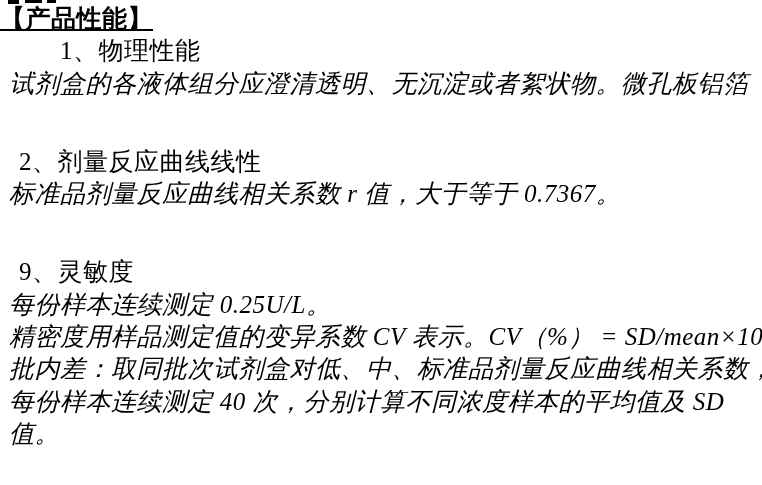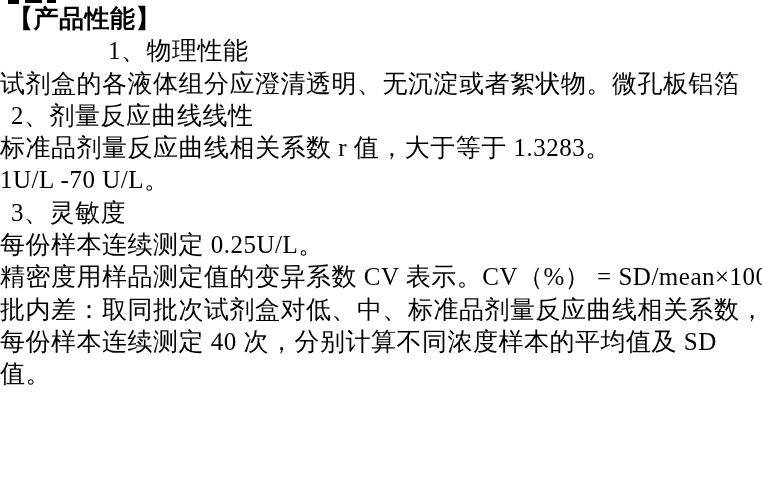--- a/index.html
+++ b/index.html
@@ -20,31 +20,33 @@
     box-sizing: border-box;
     padding-top: 3px;
   }
   .line {
     white-space: nowrap;
     height: 32.3px;
     letter-spacing: 0.5px;
   }
   .title-line {
     font-weight: 700;
-    padding-left: 8px;
+    padding-left: 0;
+    text-decoration: underline;
   }
   .heading-indent {
     padding-left: 60px;
-    margin-left: 48px;
   }
   .heading-num {
-    padding-left: 11px;
+    padding-left: 19px;
+    margin-top: 46px;
   }
   .body-line {
-    padding-left: 0;
+    padding-left: 9px;
+    font-style: italic;
   }
   
   .artifact {
     position: absolute;
     top: 0;
     height: 3px;
     background: #000000;
   }
   .artifact.a1 { left: 8px;  width: 11px; height: 4px; }
   .artifact.a2 { left: 25px; width: 17px; }
@@ -58,25 +60,24 @@
   <div class="artifact a1"></div>
   <div class="artifact a2"></div>
   <div class="artifact a3"></div>
 
   <div class="line title-line">【产品性能】</div>
 
   <div class="line heading-indent">1、物理性能</div>
   <div class="line body-line">试剂盒的各液体组分应澄清透明、无沉淀或者絮状物。微孔板铝箔</div>
 
   <div class="line heading-num">2、剂量反应曲线线性</div>
-  <div class="line body-line">标准品剂量反应曲线相关系数 r 值，大于等于 1.3283。</div>
+  <div class="line body-line">标准品剂量反应曲线相关系数 r 值，大于等于 0.7367。</div>
 
-  <div class="line body-line">1U/L -70 U/L。</div>
 
-  <div class="line heading-num">3、灵敏度</div>
+  <div class="line heading-num">9、灵敏度</div>
   <div class="line body-line">每份样本连续测定 0.25U/L。</div>
 
   <div class="line body-line">精密度用样品测定值的变异系数 CV 表示。CV（%） = SD/mean×100</div>
   <div class="line body-line">批内差：取同批次试剂盒对低、中、标准品剂量反应曲线相关系数，</div>
   <div class="line body-line">每份样本连续测定 40 次，分别计算不同浓度样本的平均值及 SD</div>
   <div class="line body-line">值。</div>
 
 </div>
 
 </body></html>

